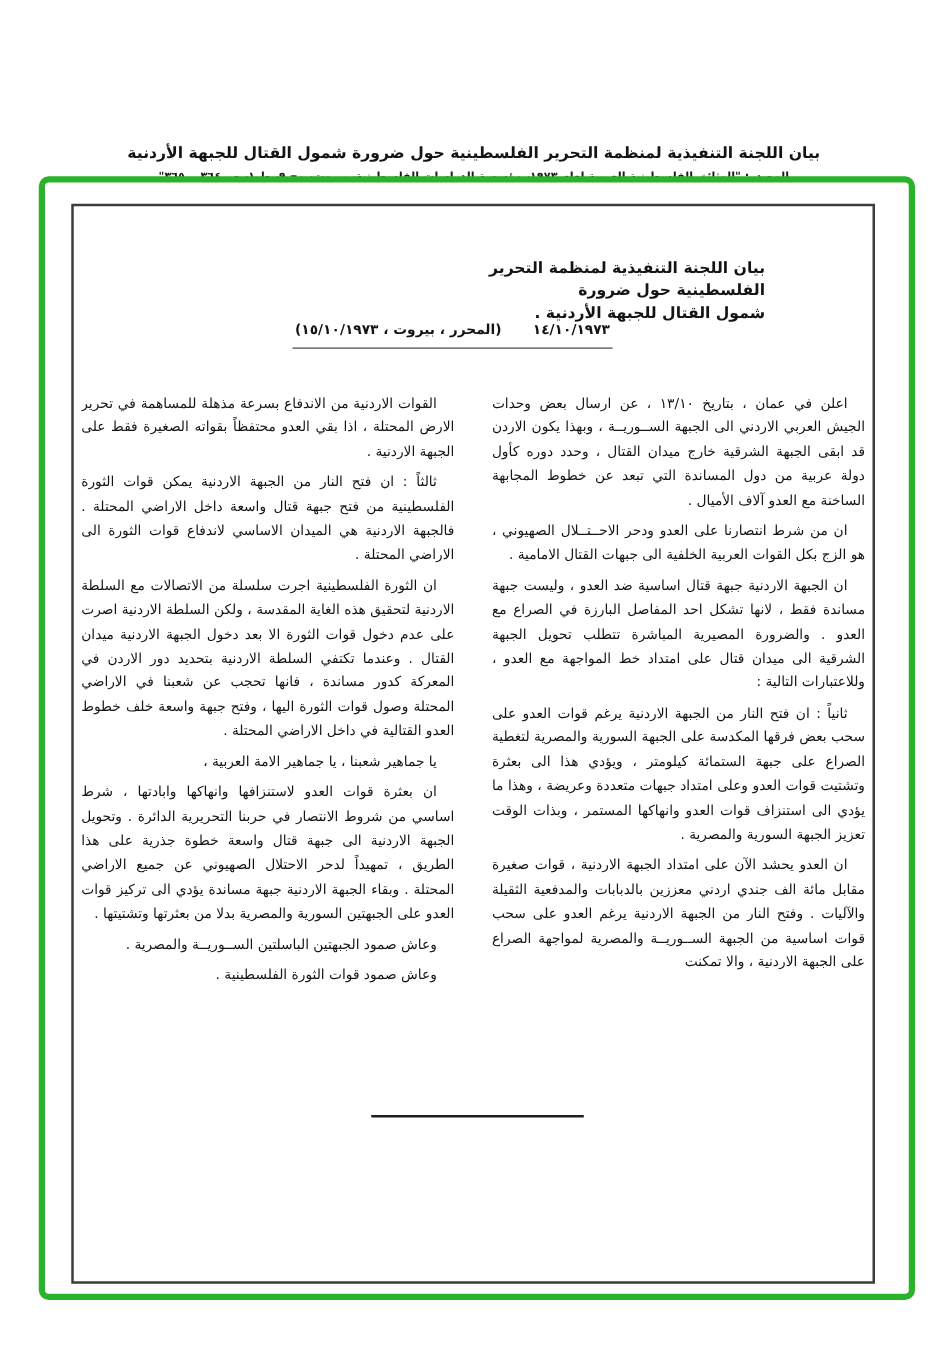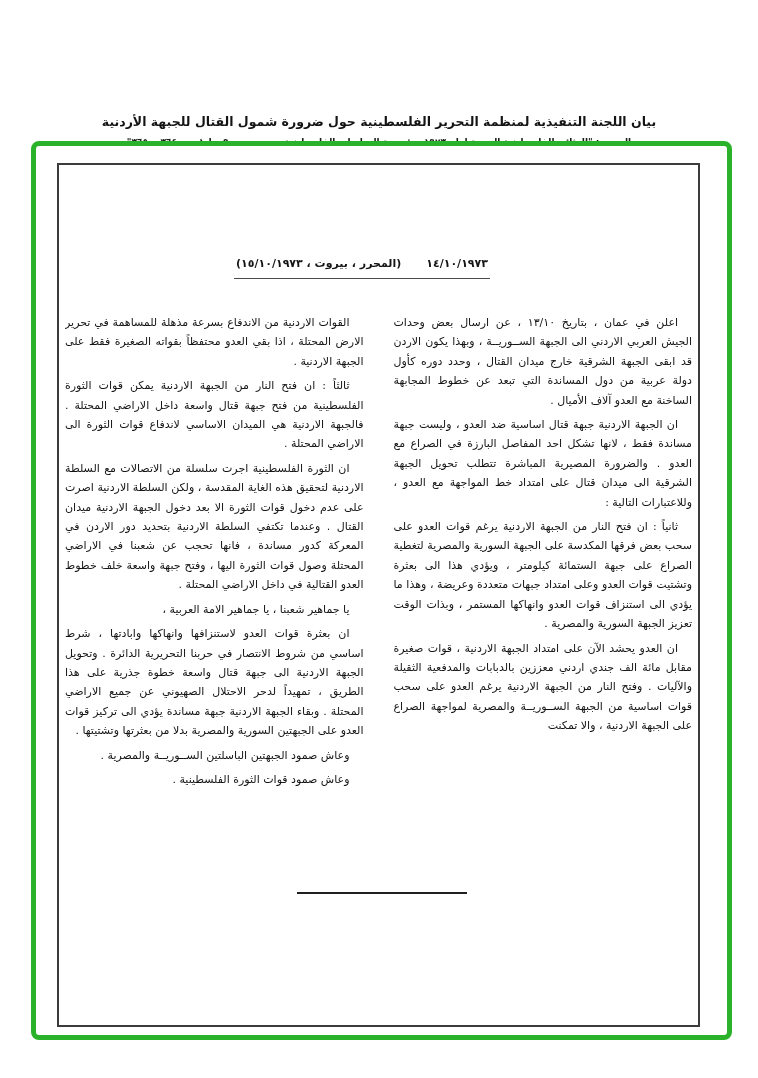--- a/index.html
+++ b/index.html
@@ -63,30 +63,35 @@
 <div class="page">
 
   <div class="top-header">
     <div class="header-title">بيان اللجنة التنفيذية لمنظمة التحرير الفلسطينية حول ضرورة شمول القتال للجبهة الأردنية</div>
     <div class="header-source">المصدر: "الوثائق الفلسطينية العربية لعام ١٩٧٣، مؤسسة الدراسات الفلسطينية، بيروت، مج ٩، ط ١، ص ٣٦٤ ــ ٣٦٥"</div>
   </div>
 
   <div class="green-frame">
     <div class="scan-box">
 
+      <div class="doc-title">
+        <div>بيان اللجنة التنفيذية لمنظمة التحرير الفلسطينية حول ضرورة</div>
+        <div>شمول القتال للجبهة الأردنية .</div>
+      </div>
 
       <div class="date-row">
         <span>١٤/١٠/١٩٧٣</span>
         <span>(المحرر ، بيروت ، ١٥/١٠/١٩٧٣)</span>
       </div>
       <div class="date-underline"></div>
 
       <div class="columns">
         <div class="col">
           <p>اعلن في عمان ، بتاريخ ١٣/١٠ ، عن ارسال بعض وحدات الجيش العربي الاردني الى الجبهة الســوريــة ، وبهذا يكون الاردن قد ابقى الجبهة الشرقية خارج ميدان القتال ، وحدد دوره كأول دولة عربية من دول المساندة التي تبعد عن خطوط المجابهة الساخنة مع العدو آلاف الأميال .</p>
+          <p>ان من شرط انتصارنا على العدو ودحر الاحــتــلال الصهيوني ، هو الزج بكل القوات العربية الخلفية الى جبهات القتال الامامية .</p>
           <p>ان الجبهة الاردنية جبهة قتال اساسية ضد العدو ، وليست جبهة مساندة فقط ، لانها تشكل احد المفاصل البارزة في الصراع مع العدو . والضرورة المصيرية المباشرة تتطلب تحويل الجبهة الشرقية الى ميدان قتال على امتداد خط المواجهة مع العدو ، وللاعتبارات التالية :</p>
           <p>ثانياً : ان فتح النار من الجبهة الاردنية يرغم قوات العدو على سحب بعض فرقها المكدسة على الجبهة السورية والمصرية لتغطية الصراع على جبهة الستمائة كيلومتر ، ويؤدي هذا الى بعثرة وتشتيت قوات العدو وعلى امتداد جبهات متعددة وعريضة ، وهذا ما يؤدي الى استنزاف قوات العدو وانهاكها المستمر ، وبذات الوقت تعزيز الجبهة السورية والمصرية .</p>
           <p>ان العدو يحشد الآن على امتداد الجبهة الاردنية ، قوات صغيرة مقابل مائة الف جندي اردني معززين بالدبابات والمدفعية الثقيلة والآليات . وفتح النار من الجبهة الاردنية يرغم العدو على سحب قوات اساسية من الجبهة الســوريــة والمصرية لمواجهة الصراع على الجبهة الاردنية ، والا تمكنت</p>
         </div>
         <div class="col">
           <p>القوات الاردنية من الاندفاع بسرعة مذهلة للمساهمة في تحرير الارض المحتلة ، اذا بقي العدو محتفظاً بقواته الصغيرة فقط على الجبهة الاردنية .</p>
           <p>ثالثاً : ان فتح النار من الجبهة الاردنية يمكن قوات الثورة الفلسطينية من فتح جبهة قتال واسعة داخل الاراضي المحتلة . فالجبهة الاردنية هي الميدان الاساسي لاندفاع قوات الثورة الى الاراضي المحتلة .</p>
           <p>ان الثورة الفلسطينية اجرت سلسلة من الاتصالات مع السلطة الاردنية لتحقيق هذه الغاية المقدسة ، ولكن السلطة الاردنية اصرت على عدم دخول قوات الثورة الا بعد دخول الجبهة الاردنية ميدان القتال . وعندما تكتفي السلطة الاردنية بتحديد دور الاردن في المعركة كدور مساندة ، فانها تحجب عن شعبنا في الاراضي المحتلة وصول قوات الثورة اليها ، وفتح جبهة واسعة خلف خطوط العدو القتالية في داخل الاراضي المحتلة .</p>
           <p>يا جماهير شعبنا ، يا جماهير الامة العربية ،</p>
           <p>ان بعثرة قوات العدو لاستنزافها وانهاكها وابادتها ، شرط اساسي من شروط الانتصار في حربنا التحريرية الدائرة . وتحويل الجبهة الاردنية الى جبهة قتال واسعة خطوة جذرية على هذا الطريق ، تمهيداً لدحر الاحتلال الصهيوني عن جميع الاراضي المحتلة . وبقاء الجبهة الاردنية جبهة مساندة يؤدي الى تركيز قوات العدو على الجبهتين السورية والمصرية بدلا من بعثرتها وتشتيتها .</p>

